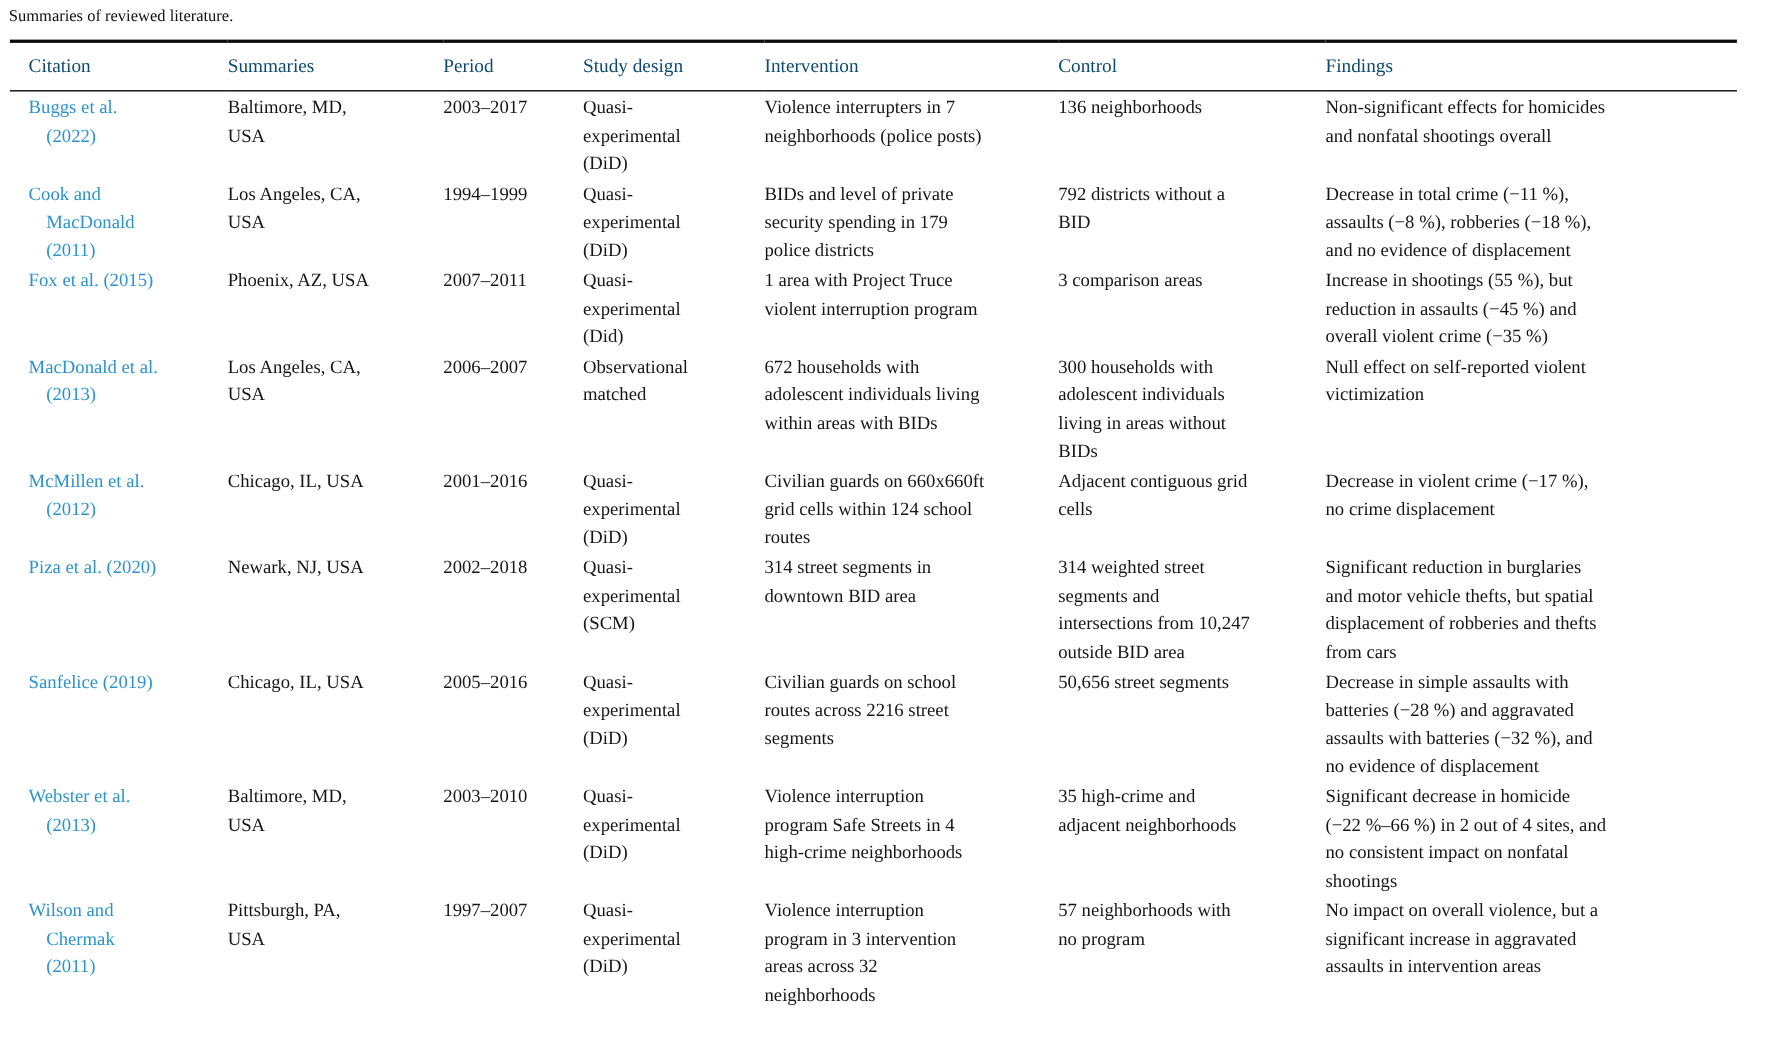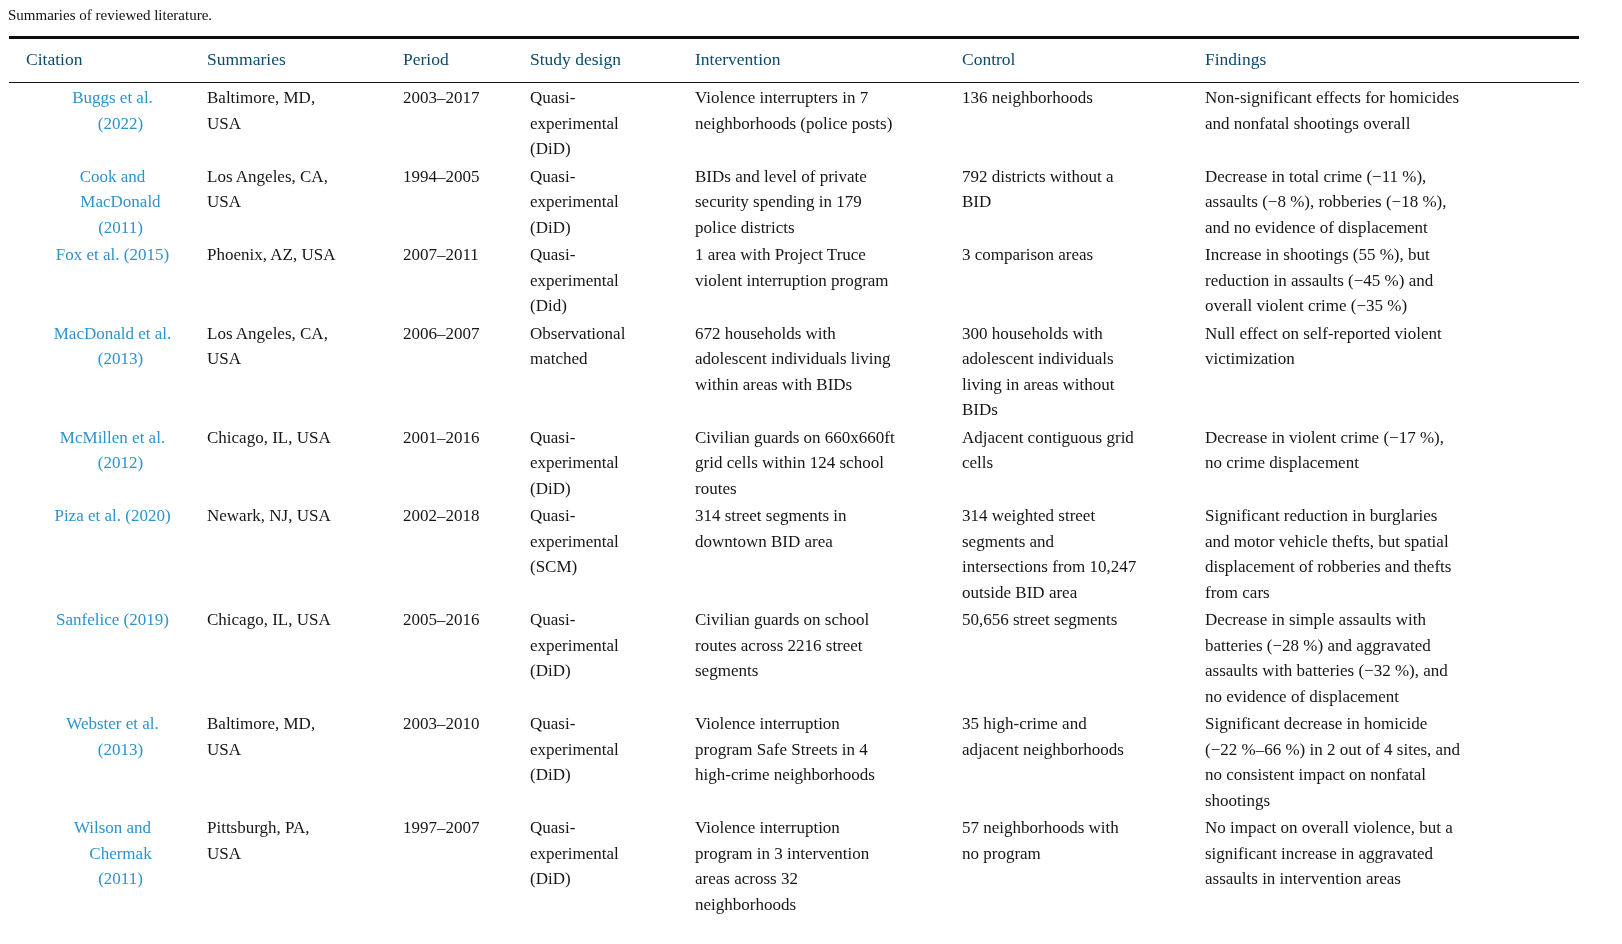--- a/index.html
+++ b/index.html
@@ -56,21 +56,20 @@
     padding-bottom: 1px;
     font-size: 17px;
   }
   td.cell-citation a {
     display: block;
     color: var(--link-color, #2d93cd);
     text-decoration: none;
     padding-left: 16px;
     text-indent: -16px;
     cursor: pointer;
-    text-align: center;
   }
 </style>
 </head>
 <body>
 
 <div class="doc">
   <div class="caption">Summaries of reviewed literature.</div>
 
   <table class="lit">
     <colgroup>
@@ -109,21 +108,21 @@
           <td class="cell-control">136 neighborhoods</td>
           <td class="cell-findings">Non-significant effects for homicides
 and nonfatal shootings overall</td>
         </tr>
         <tr>
           <td class="cell-citation first"><a href="#">Cook and
 MacDonald
 (2011)</a></td>
           <td class="cell-location">Los Angeles, CA,
 USA</td>
-          <td class="cell-period">1994–2005</td>
+          <td class="cell-period">1994–1999</td>
           <td class="cell-study-design">Quasi-
 experimental
 (DiD)</td>
           <td class="cell-intervention">BIDs and level of private
 security spending in 179
 police districts</td>
           <td class="cell-control">792 districts without a
 BID</td>
           <td class="cell-findings">Decrease in total crime (−11 %),
 assaults (−8 %), robberies (−18 %),

